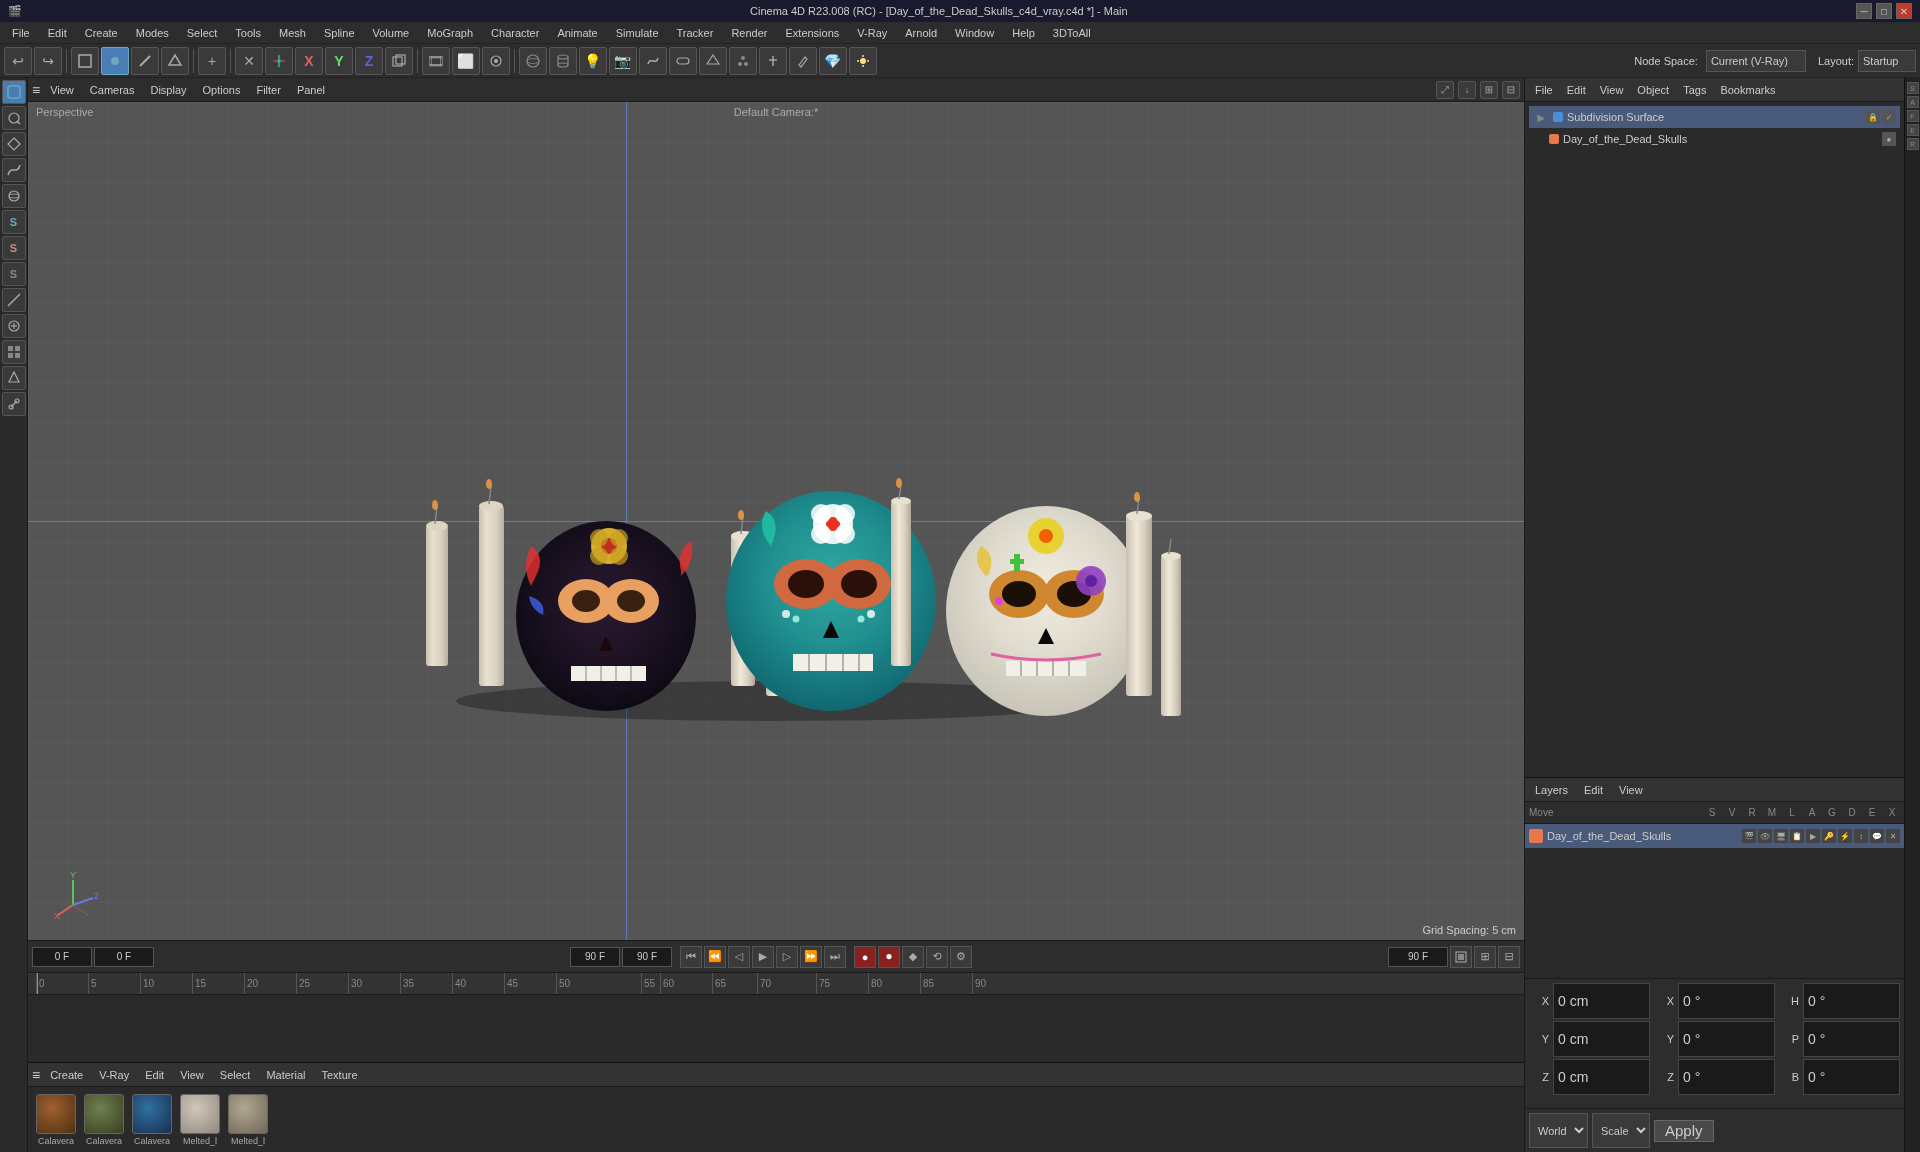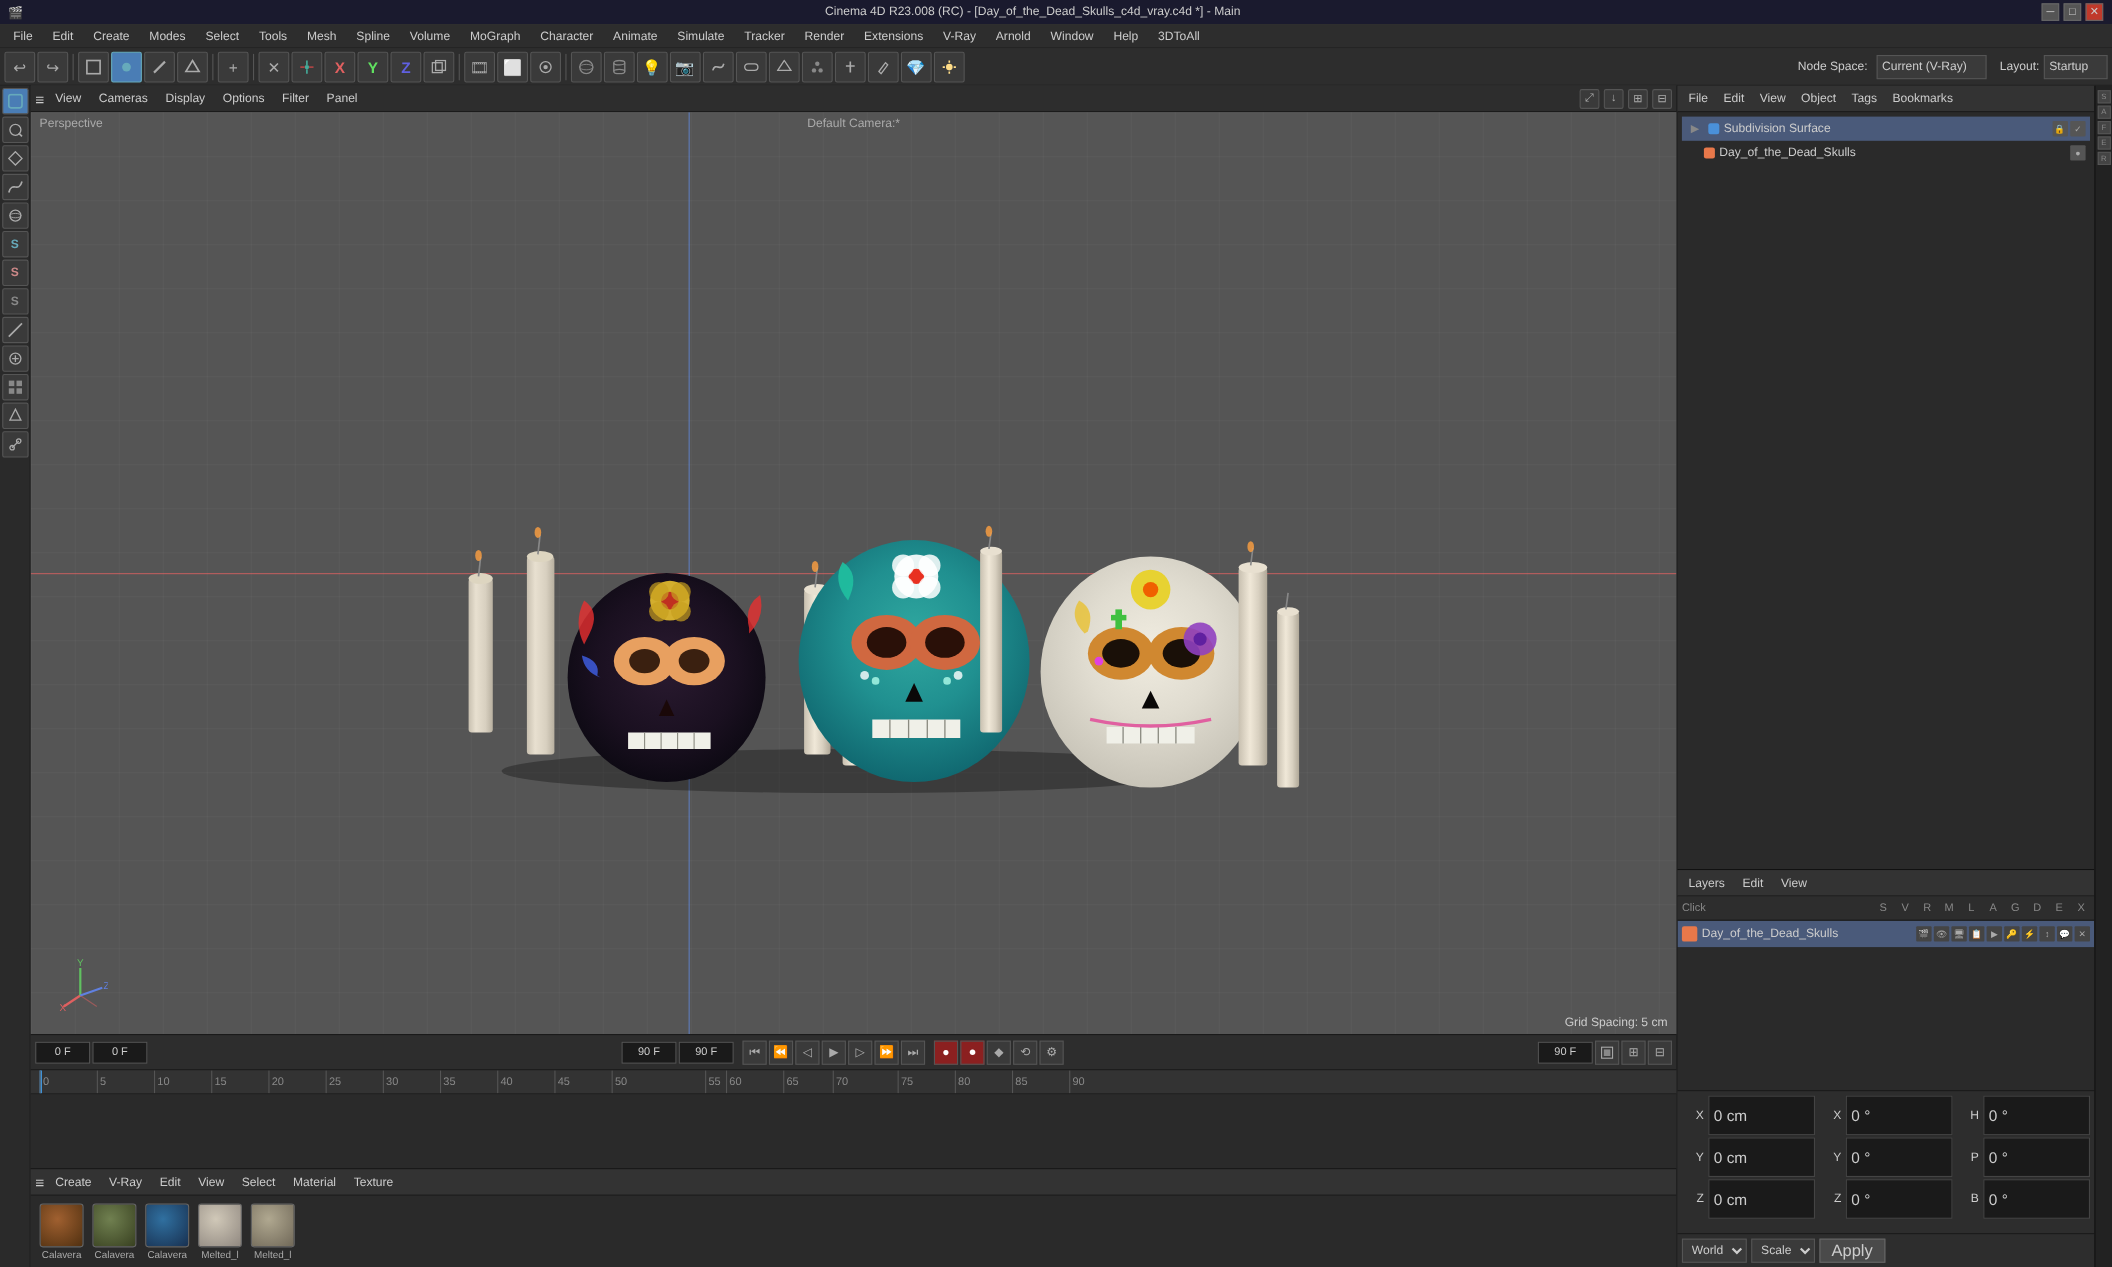--- a/index.html
+++ b/index.html
@@ -239,21 +239,21 @@
       top: 0;
       height: 100%;
       display: flex;
       align-items: center;
       font-size: 10px;
       color: #888;
       padding-left: 2px;
       border-left: 1px solid #555;
     }
     .time-input {
-      width: 50px; height: 20px;
+      width: 60px; height: 20px;
       background: #1a1a1a; border: 1px solid #555;
       color: #ccc; font-size: 10px;
       text-align: center;
     }
     .tl-btn {
       width: 22px; height: 22px;
       background: #3a3a3a; border: 1px solid #555;
       display: flex; align-items: center; justify-content: center;
       cursor: pointer; color: #aaa; font-size: 11px;
     }
@@ -443,21 +443,21 @@
     
     #coord-bottom {
       display: flex; align-items: center;
       gap: 4px; padding: 4px;
       background: #2d2d2d;
       border-top: 1px solid #1a1a1a;
     }
     .coord-dropdown {
       background: #3a3a3a; border: 1px solid #555;
       color: #ccc; font-size: 11px;
-      height: 22px; padding: 0 4px;
+      height: 35px; padding: 0 4px;
       cursor: pointer;
     }
     .apply-btn {
       background: #4a4a4a; border: 1px solid #666;
       color: #ccc; font-size: 15px;
       height: 22px; padding: 0 10px;
       cursor: pointer;
     }
 
     
@@ -1108,21 +1108,21 @@
 
     <div id="right-divider"></div>
 
     <div id="layers-panel">
       <div id="layers-toolbar">
         <span class="layers-tb-item">Layers</span>
         <span class="layers-tb-item">Edit</span>
         <span class="layers-tb-item">View</span>
       </div>
       <div id="layers-header">
-        <span class="layers-col-name">Click</span>
+        <span class="layers-col-name">Move</span>
         <span class="layers-col-icon">S</span>
         <span class="layers-col-icon">V</span>
         <span class="layers-col-icon">R</span>
         <span class="layers-col-icon">M</span>
         <span class="layers-col-icon">L</span>
         <span class="layers-col-icon">A</span>
         <span class="layers-col-icon">G</span>
         <span class="layers-col-icon">D</span>
         <span class="layers-col-icon">E</span>
         <span class="layers-col-icon">X</span>

